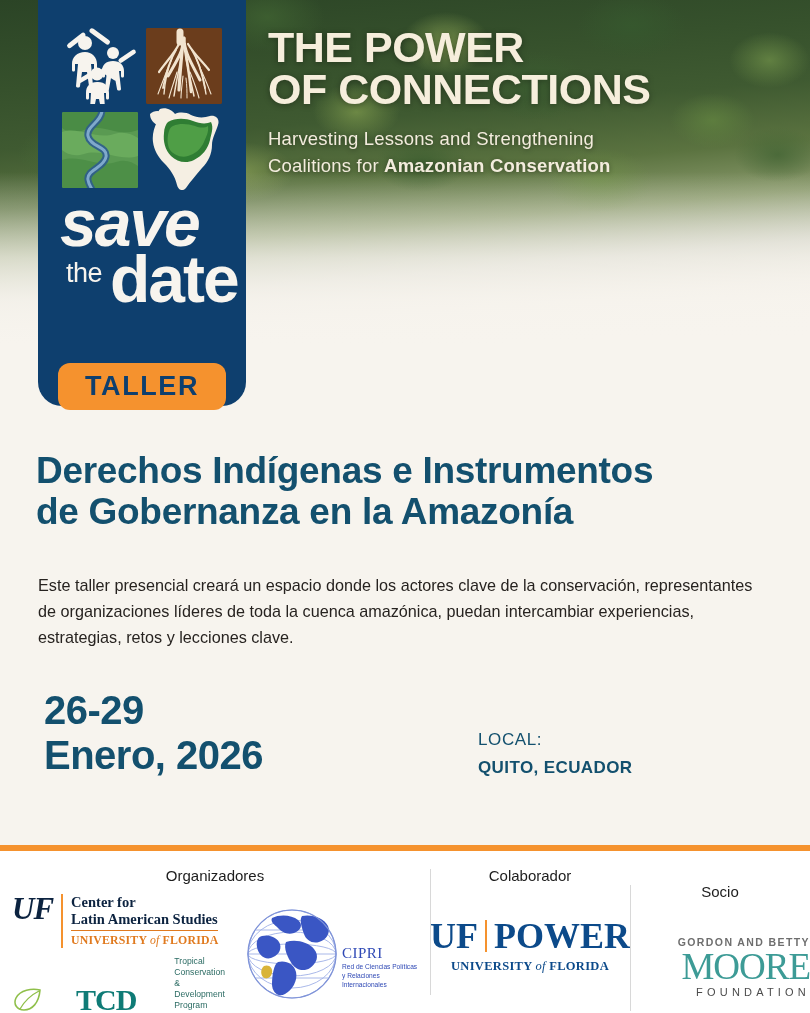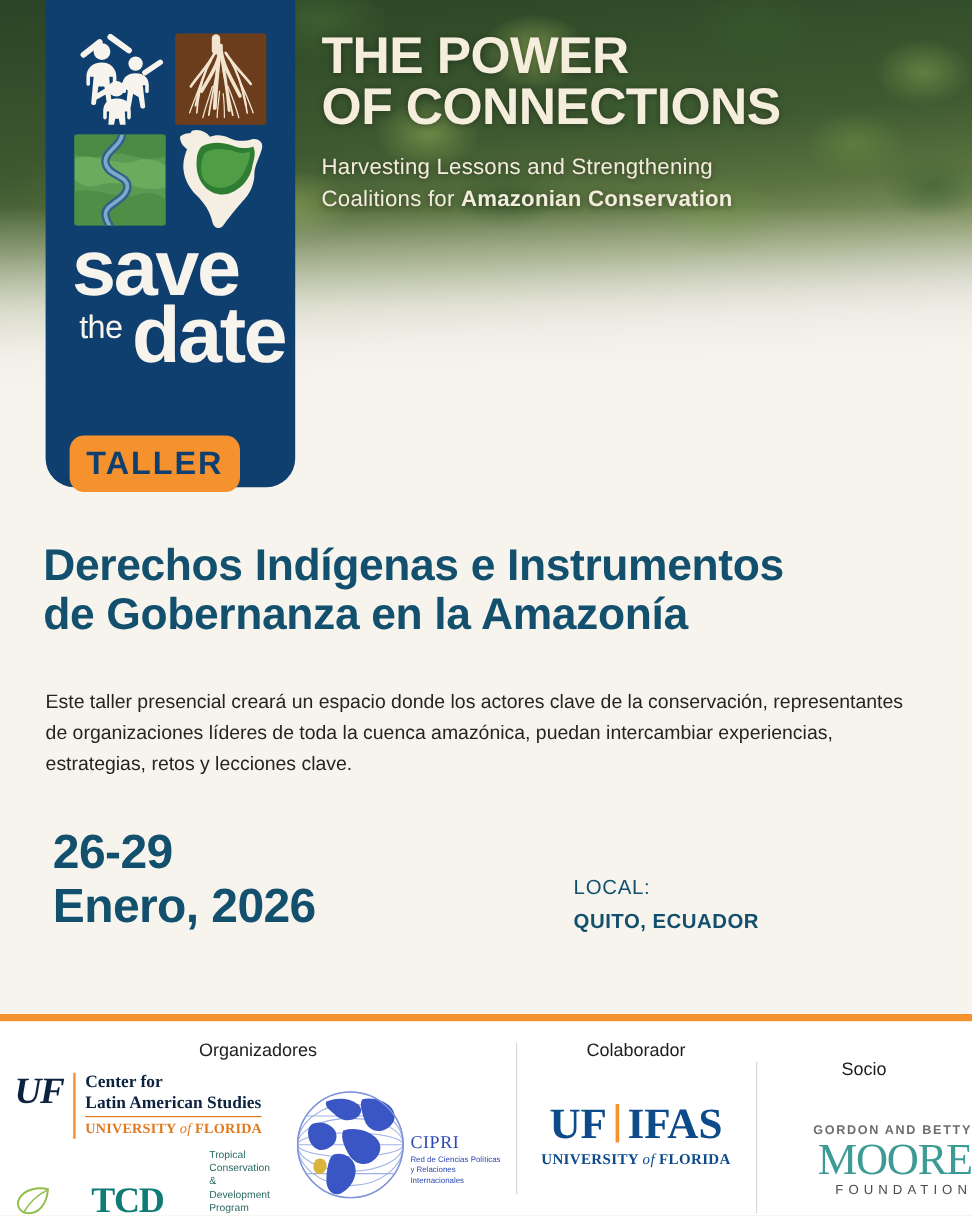--- a/index.html
+++ b/index.html
@@ -92,35 +92,35 @@
   }
   .tile-river {
     left: 0; top: 84px; width: 76px; height: 76px;
     background: #4f8a46; border-radius: 2px; overflow: hidden;
   }
   .tile-map { left: 80px; top: 78px; width: 84px; height: 84px; }
 
   .std-wrap { position: absolute; left: 22px; top: 196px; width: 182px; }
   .std-save {
     font-size: 66px; line-height: .82; font-weight: 700;
-    color: #f7f4ee; letter-spacing: -2px;
+    color: #f7f4ee; letter-spacing: -2px; font-style: italic;
   }
   .std-row { position: relative; height: 74px; margin-top: 6px; }
   .std-the {
     position: absolute; left: 6px; top: 2px;
     font-size: 27px; font-weight: 400; color: #f7f4ee; letter-spacing: -.5px;
   }
   .std-date {
     position: absolute; left: 50px; top: -4px;
     font-size: 66px; line-height: .82; font-weight: 700;
     color: #f7f4ee; letter-spacing: -2px;
   }
   .taller-badge {
     position: absolute; left: 58px; top: 363px;
-    width: 142px; height: 47px;
+    width: 168px; height: 47px;
     background: #f5922e; border-radius: 12px;
     display: flex; align-items: center; justify-content: center;
   }
   .taller-text {
     font-size: 27px; font-weight: 800; color: #0e3f6e; letter-spacing: 1.6px;
   }
 
   
   .title {
     position: absolute; left: 36px; top: 450px; width: 745px;
@@ -445,21 +445,21 @@
           </div>
         </div>
       </div>
 
       <div class="col col-colaborador col-divider">
         <div class="col-head">Colaborador</div>
         <div class="ifas">
           <div class="ifas-row">
             <span>UF</span>
             <span class="ifas-bar"></span>
-            <span>IFAS</span>
+            <span>POWER</span>
           </div>
           <div class="ifas-sub"><span>UNIVERSITY </span><i>of</i><span> FLORIDA</span></div>
         </div>
       </div>
 
       <div class="col col-socio col-divider">
         <div class="col-head">Socio</div>
         <div class="moore">
           <div class="moore-top">GORDON AND BETTY</div>
           <div class="moore-mid">MOORE</div>

